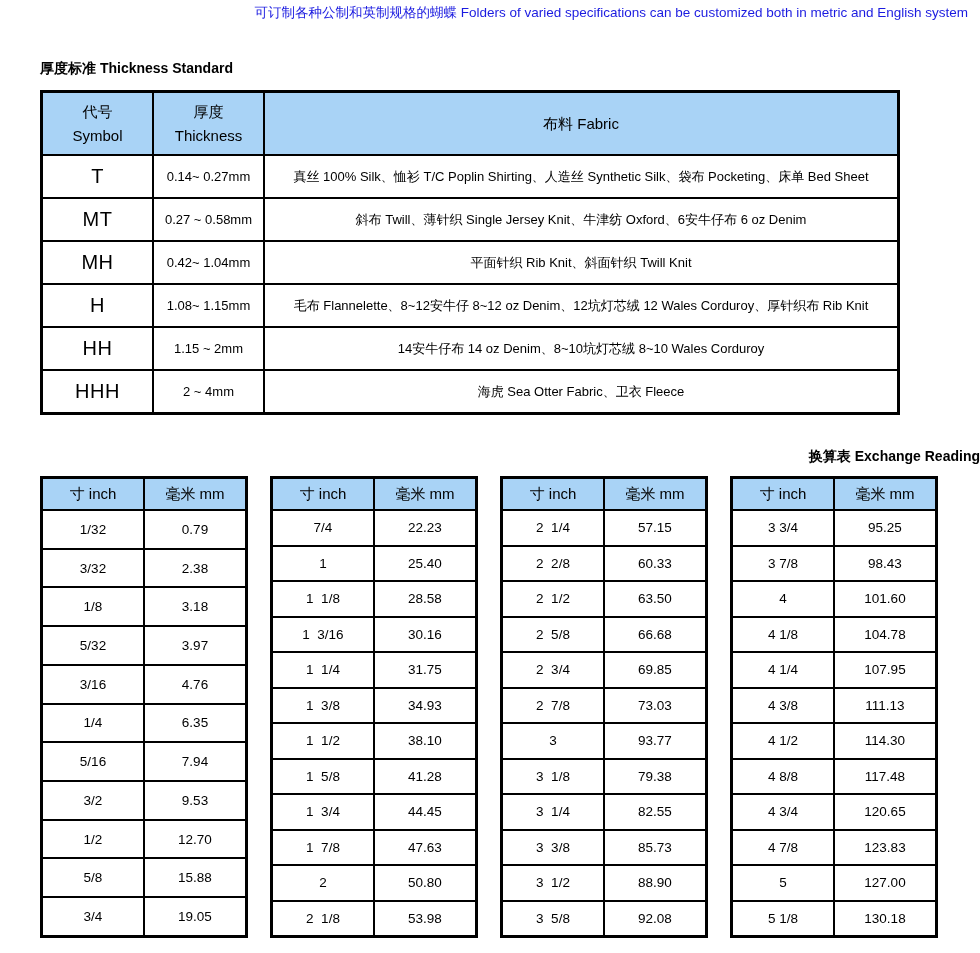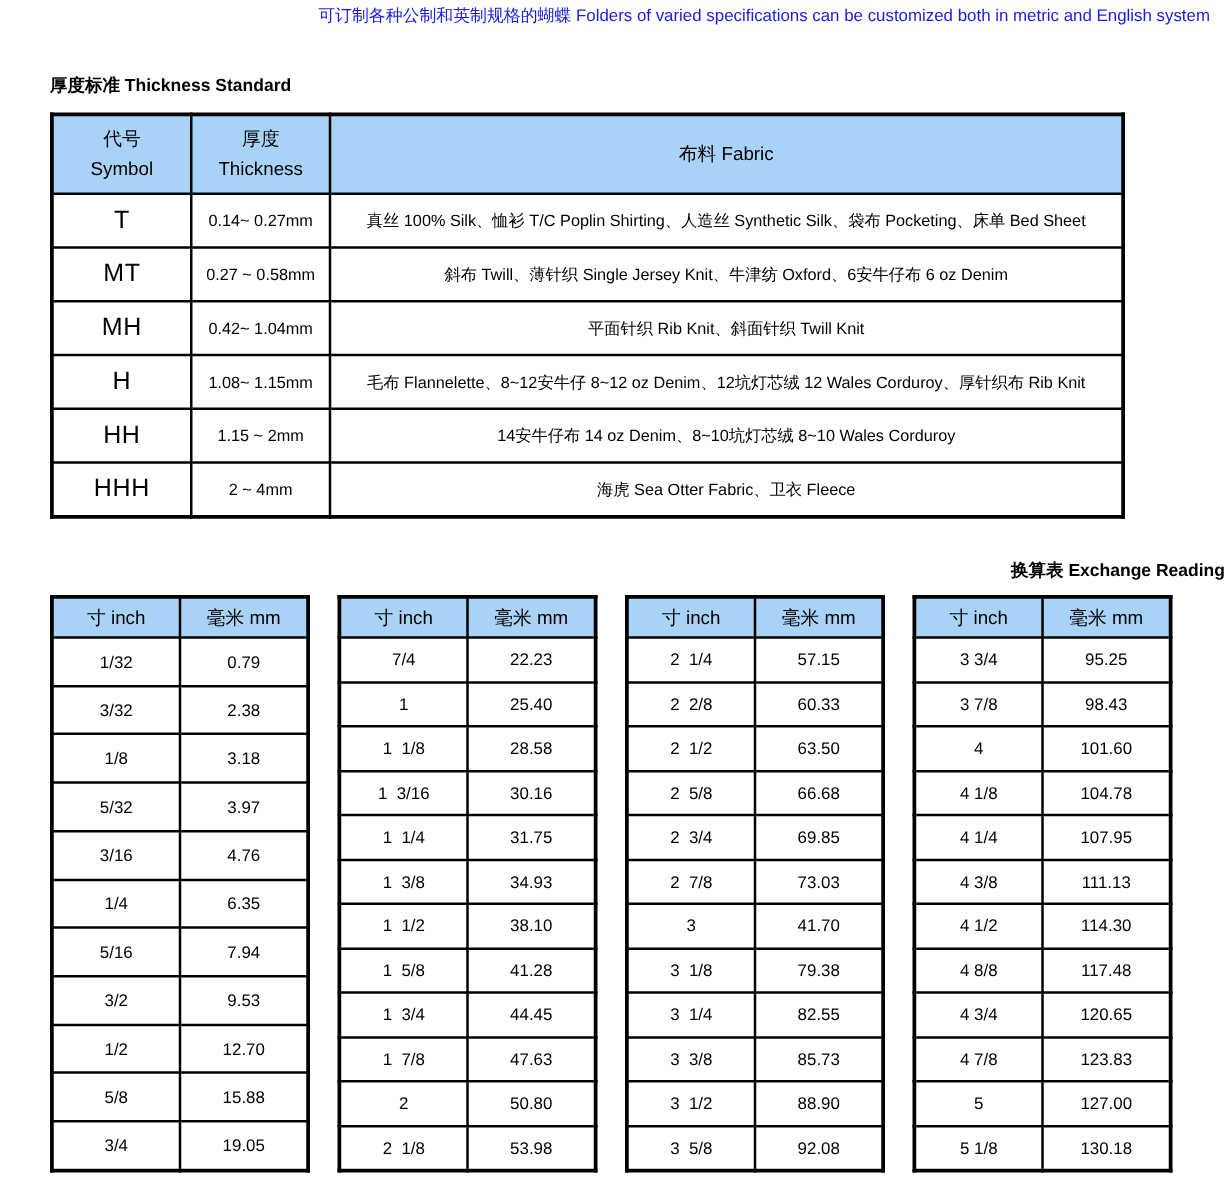--- a/index.html
+++ b/index.html
@@ -288,21 +288,21 @@
           <tr>
             <td class="inch">2  3/4</td>
             <td class="mm">69.85</td>
           </tr>
           <tr>
             <td class="inch">2  7/8</td>
             <td class="mm">73.03</td>
           </tr>
           <tr>
             <td class="inch">3</td>
-            <td class="mm">41.70</td>
+            <td class="mm">93.77</td>
           </tr>
           <tr>
             <td class="inch">3  1/8</td>
             <td class="mm">79.38</td>
           </tr>
           <tr>
             <td class="inch">3  1/4</td>
             <td class="mm">82.55</td>
           </tr>
           <tr>

